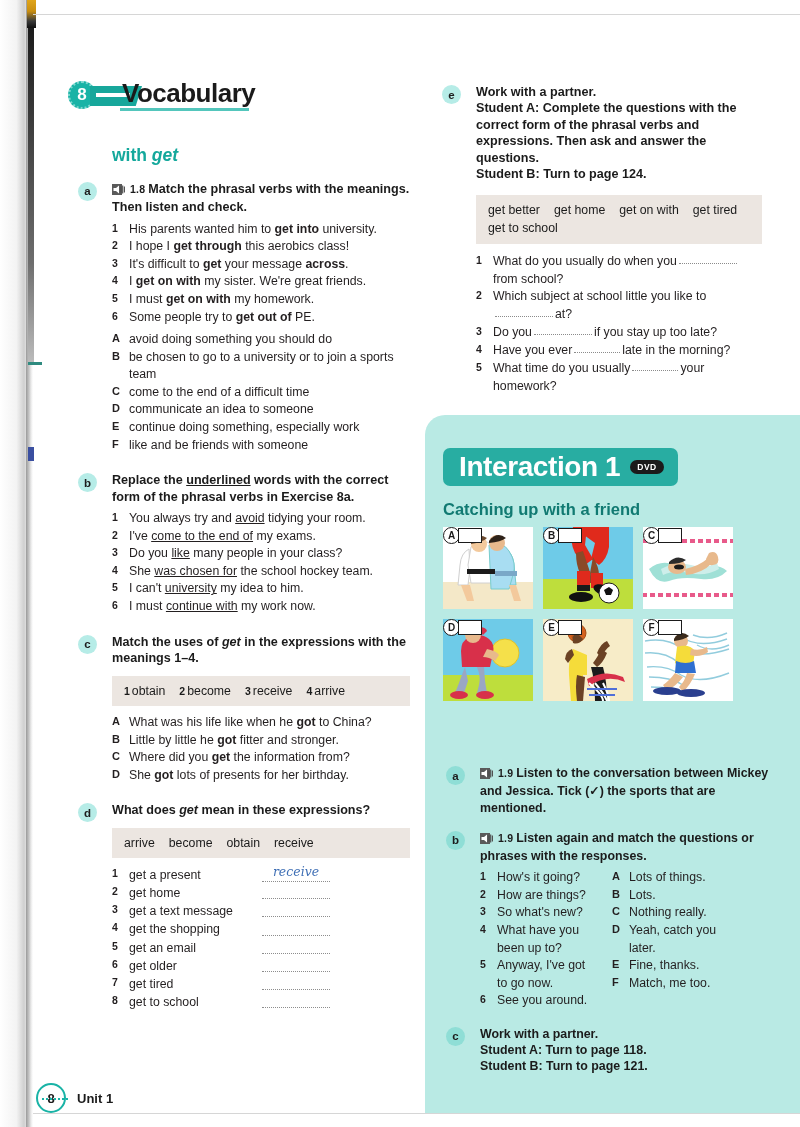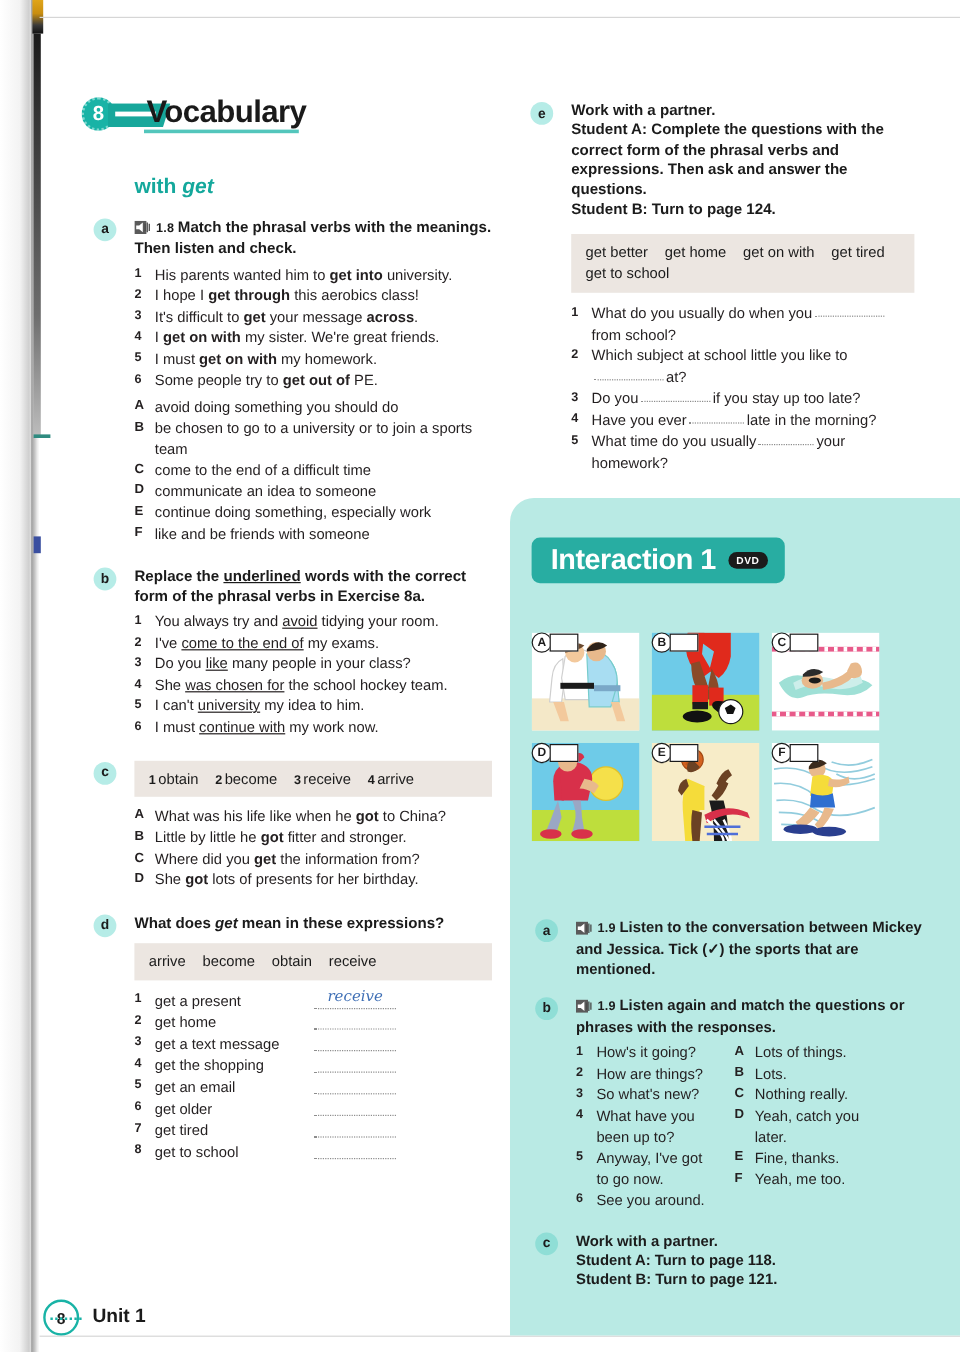--- a/index.html
+++ b/index.html
@@ -111,21 +111,21 @@
 
   
   .interaction {
     position:absolute; left:425px; top:415px; width:375px; height:698px;
     background:#b9eae4; border-top-left-radius:20px;
   }
   .inter-head {
     position:absolute; left:18px; top:33px; height:38px; padding:0 14px 0 16px;
     background:#28ada2; border-radius:7px; display:flex; align-items:center; gap:10px;
   }
-  .inter-head .t { color:#ffffff; font-size:24px; font-weight:bold; letter-spacing:-.4px; }
+  .inter-head .t { color:#ffffff; font-size:28px; font-weight:bold; letter-spacing:-.4px; }
   .dvd {
     background:#1b1b1b; color:#fff; font-size:8.5px; font-weight:bold;
     padding:2px 7px; border-radius:9px; letter-spacing:.5px;
   }
   .inter-sub {
     position:absolute; left:18px; top:85px; color:#117a72;
     font-size:16.5px; font-weight:bold;
   }
 
   
@@ -152,21 +152,21 @@
   .matchcols .c2 { width:120px; }
 
   
   .footer { position:absolute; left:36px; bottom:14px; display:flex; align-items:center; gap:11px; }
   .pg-circ {
     width:30px; height:30px; border-radius:50%; border:2px solid #19b3a6;
     display:flex; align-items:center; justify-content:center;
     font-size:13px; font-weight:bold; color:#1b1b1b; background:#fff;
   }
   .dots { position:absolute; left:6px; top:15px; width:26px; border-bottom:2px dotted #19b3a6; }
-  .unit-lbl { font-size:16px; font-weight:bold; color:#1b1b1b; }
+  .unit-lbl { font-size:13px; font-weight:bold; color:#1b1b1b; }
 </style>
 </head>
 <body>
 
 <div id="page">
 
   <div class="spine"></div>
   <div class="spine-dark"></div>
   <div class="spine-top"></div>
   <div class="spine-black"></div>
@@ -227,20 +227,21 @@
         <li class="it"><span class="mk">2</span><span>I've </span><u>come to the end of</u><span> my exams.</span></li>
         <li class="it"><span class="mk">3</span><span>Do you </span><u>like</u><span> many people in your class?</span></li>
         <li class="it"><span class="mk">4</span><span>She </span><u>was chosen for</u><span> the school hockey team.</span></li>
         <li class="it"><span class="mk">5</span><span>I can't </span><u>university</u><span> my idea to him.</span></li>
         <li class="it"><span class="mk">6</span><span>I must </span><u>continue with</u><span> my work now.</span></li>
       </ol>
     </div>
 
     <div class="ex" style="margin-top:18px">
       <div class="ex-letter">c</div>
+      <div class="prompt"><span>Match the uses of </span><i>get</i><span> in the expressions with the meanings 1–4.</span></div>
       <div class="wordbank">
         <span class="w"><span class="num">1</span><span>obtain</span></span><span class="w"><span class="num">2</span><span>become</span></span><span class="w"><span class="num">3</span><span>receive</span></span><span class="w"><span class="num">4</span><span>arrive</span></span>
       </div>
       <ul class="items">
         <li class="it"><span class="mk alpha">A</span><span>What was his life like when he </span><b>got</b><span> to China?</span></li>
         <li class="it"><span class="mk alpha">B</span><span>Little by little he </span><b>got</b><span> fitter and stronger.</span></li>
         <li class="it"><span class="mk alpha">C</span><span>Where did you </span><b>get</b><span> the information from?</span></li>
         <li class="it"><span class="mk alpha">D</span><span>She </span><b>got</b><span> lots of presents for her birthday.</span></li>
       </ul>
     </div>
@@ -285,20 +286,21 @@
       </ol>
     </div>
   </div>
 
   <div class="interaction">
 
     <div class="inter-head">
       <span class="t">Interaction 1</span>
       <span class="dvd">DVD</span>
     </div>
+    <div class="inter-sub">Catching up with a friend</div>
 
     <div class="pics">
       <div class="prow">
 
         <div class="pic">
           <svg width="90" height="82" viewBox="0 0 90 82">
             <rect width="90" height="82" fill="#ffffff"></rect>
               <rect y="55" width="90" height="27" fill="#f4e8c8"></rect>
             <path d="M26 22 q-8 4 -9 16 l-2 20 h10 l2 -16 z" fill="#ffffff" stroke="#cfcfcf"></path>
             <path d="M60 20 q10 5 11 18 l2 20 h-11 l-2 -18z" fill="#a8ddf2" stroke="#7cc"></path>
@@ -505,21 +507,21 @@
             <div class="it"><span class="mk">4</span><span>What have you been up to?</span></div>
             <div class="it"><span class="mk">5</span><span>Anyway, I've got to go now.</span></div>
             <div class="it"><span class="mk">6</span><span>See you around.</span></div>
           </div>
           <div class="c2">
             <div class="it"><span class="mk alpha">A</span><span>Lots of things.</span></div>
             <div class="it"><span class="mk alpha">B</span><span>Lots.</span></div>
             <div class="it"><span class="mk alpha">C</span><span>Nothing really.</span></div>
             <div class="it"><span class="mk alpha">D</span><span>Yeah, catch you later.</span></div>
             <div class="it"><span class="mk alpha">E</span><span>Fine, thanks.</span></div>
-            <div class="it"><span class="mk alpha">F</span><span>Yeah, me too.</span></div>
+            <div class="it"><span class="mk alpha">F</span><span>Match, me too.</span></div>
           </div>
         </div>
       </div>
 
       <div class="ex-t" style="margin-top:16px">
         <div class="ex-letter">c</div>
         <div class="prompt">
           <span>Work with a partner.</span><br>
           <span>Student A: Turn to page 118.</span><br>
           <span>Student B: Turn to page 121.</span>

